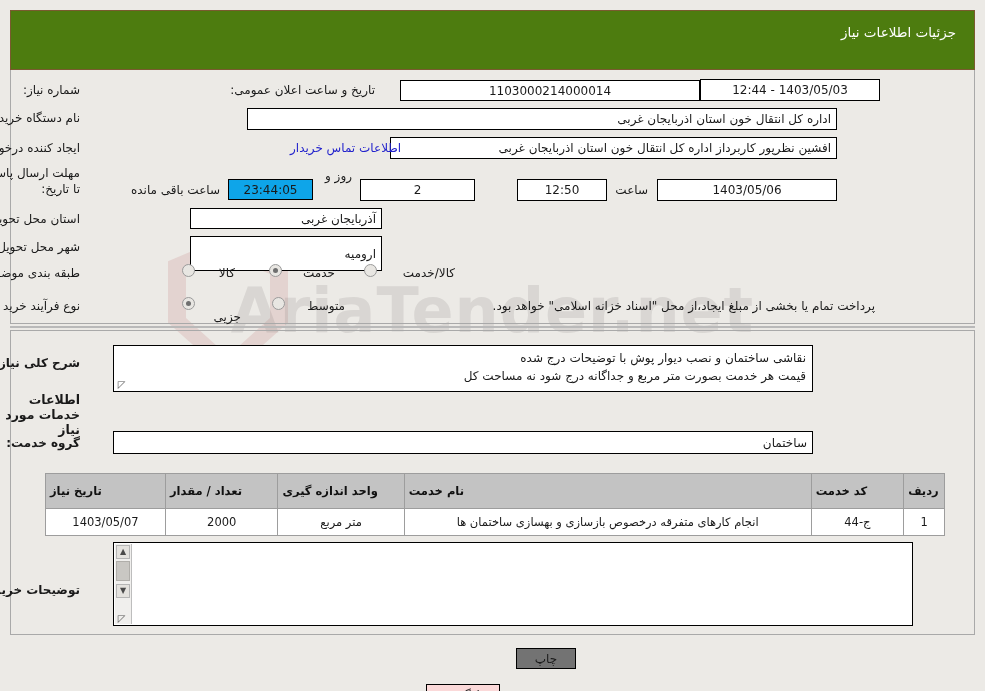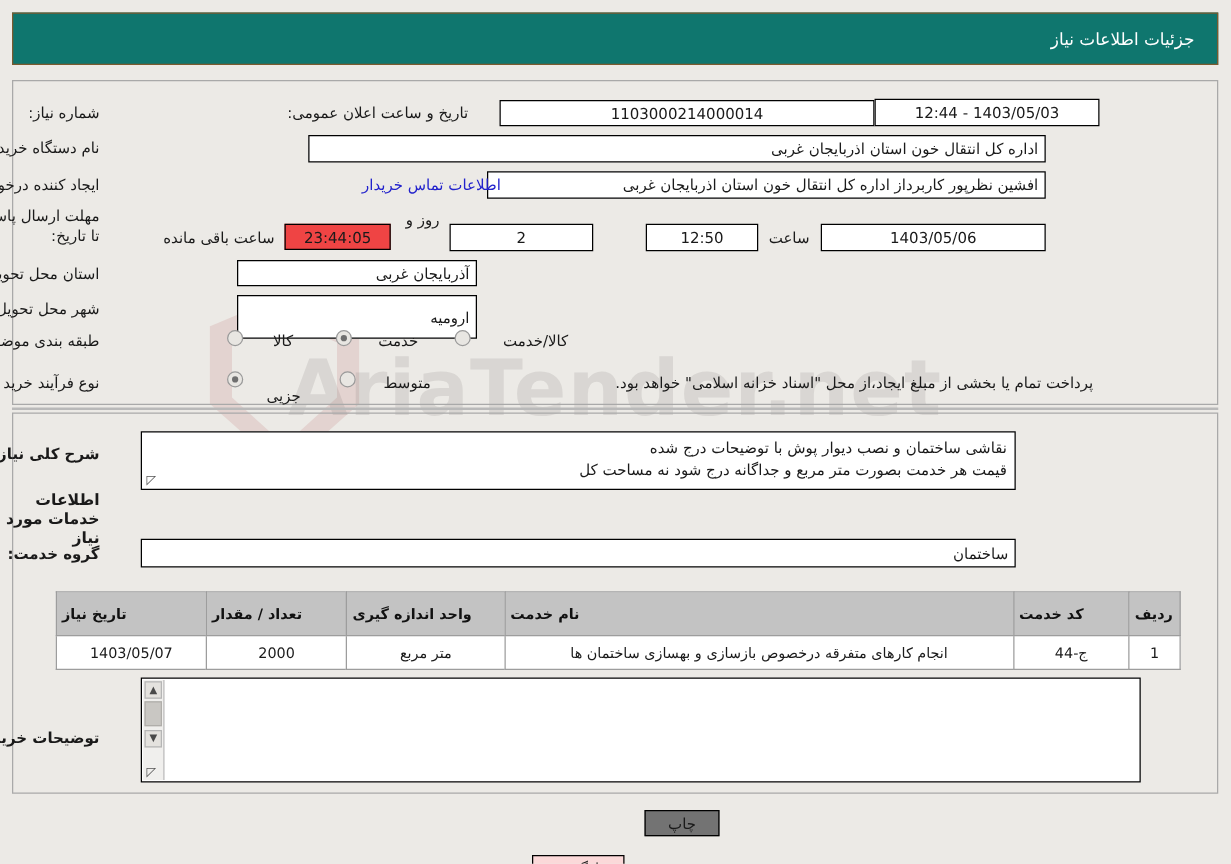--- a/index.html
+++ b/index.html
@@ -27,22 +27,22 @@
     clip-path:polygon(50% 0,100% 18%,100% 62%,50% 100%,0 62%,0 18%);
     z-index:0;pointer-events:none;
   }
   .wm-shield::after{
     content:"";position:absolute;left:18px;top:20px;width:84px;height:100px;
     background:#eceae6;
     clip-path:polygon(50% 0,100% 18%,100% 62%,50% 100%,0 62%,0 18%);
   }
   
   .titlebar{
-    position:absolute;left:10px;top:10px;width:965px;height:42px;
-    background:#0f766e;border:1px solid #7a5a2f;
+    position:absolute;left:10px;top:10px;width:965px;height:60px;
+    background:#4d7c0f;border:1px solid #7a5a2f;
     box-sizing:border-box;z-index:2;
   }
   .titlebar-text{
     position:absolute;right:18px;top:13px;
     color:#ffffff;font-size:13.5px;
   }
   
   .panel{
     position:absolute;background:transparent;
     border:1px solid #a9a9a9;box-sizing:border-box;z-index:1;
@@ -57,21 +57,21 @@
   }
   .lbl-b{font-weight:bold;}
   .fld{
     position:absolute;background:#ffffff;border:1px solid #000000;
     box-sizing:border-box;font-size:12px;color:#1a1a1a;
     display:flex;align-items:center;padding:0 5px;z-index:3;
     overflow:hidden;white-space:nowrap;
   }
   .fld.c{justify-content:center;}
   .fld.r{justify-content:flex-start;}
-  .fld-yellow{background:#ef4444;margin-left:40px;}
+  .fld-yellow{background:#0ea5e9;margin-left:40px;}
   .linkblue{
     position:absolute;color:#2222cc;font-size:12px;white-space:nowrap;
     cursor:pointer;z-index:4;
   }
   .plaintext{
     position:absolute;font-size:12px;color:#1a1a1a;white-space:nowrap;z-index:3;
   }
   
   .radio{
     position:absolute;width:13px;height:13px;border-radius:50%;

